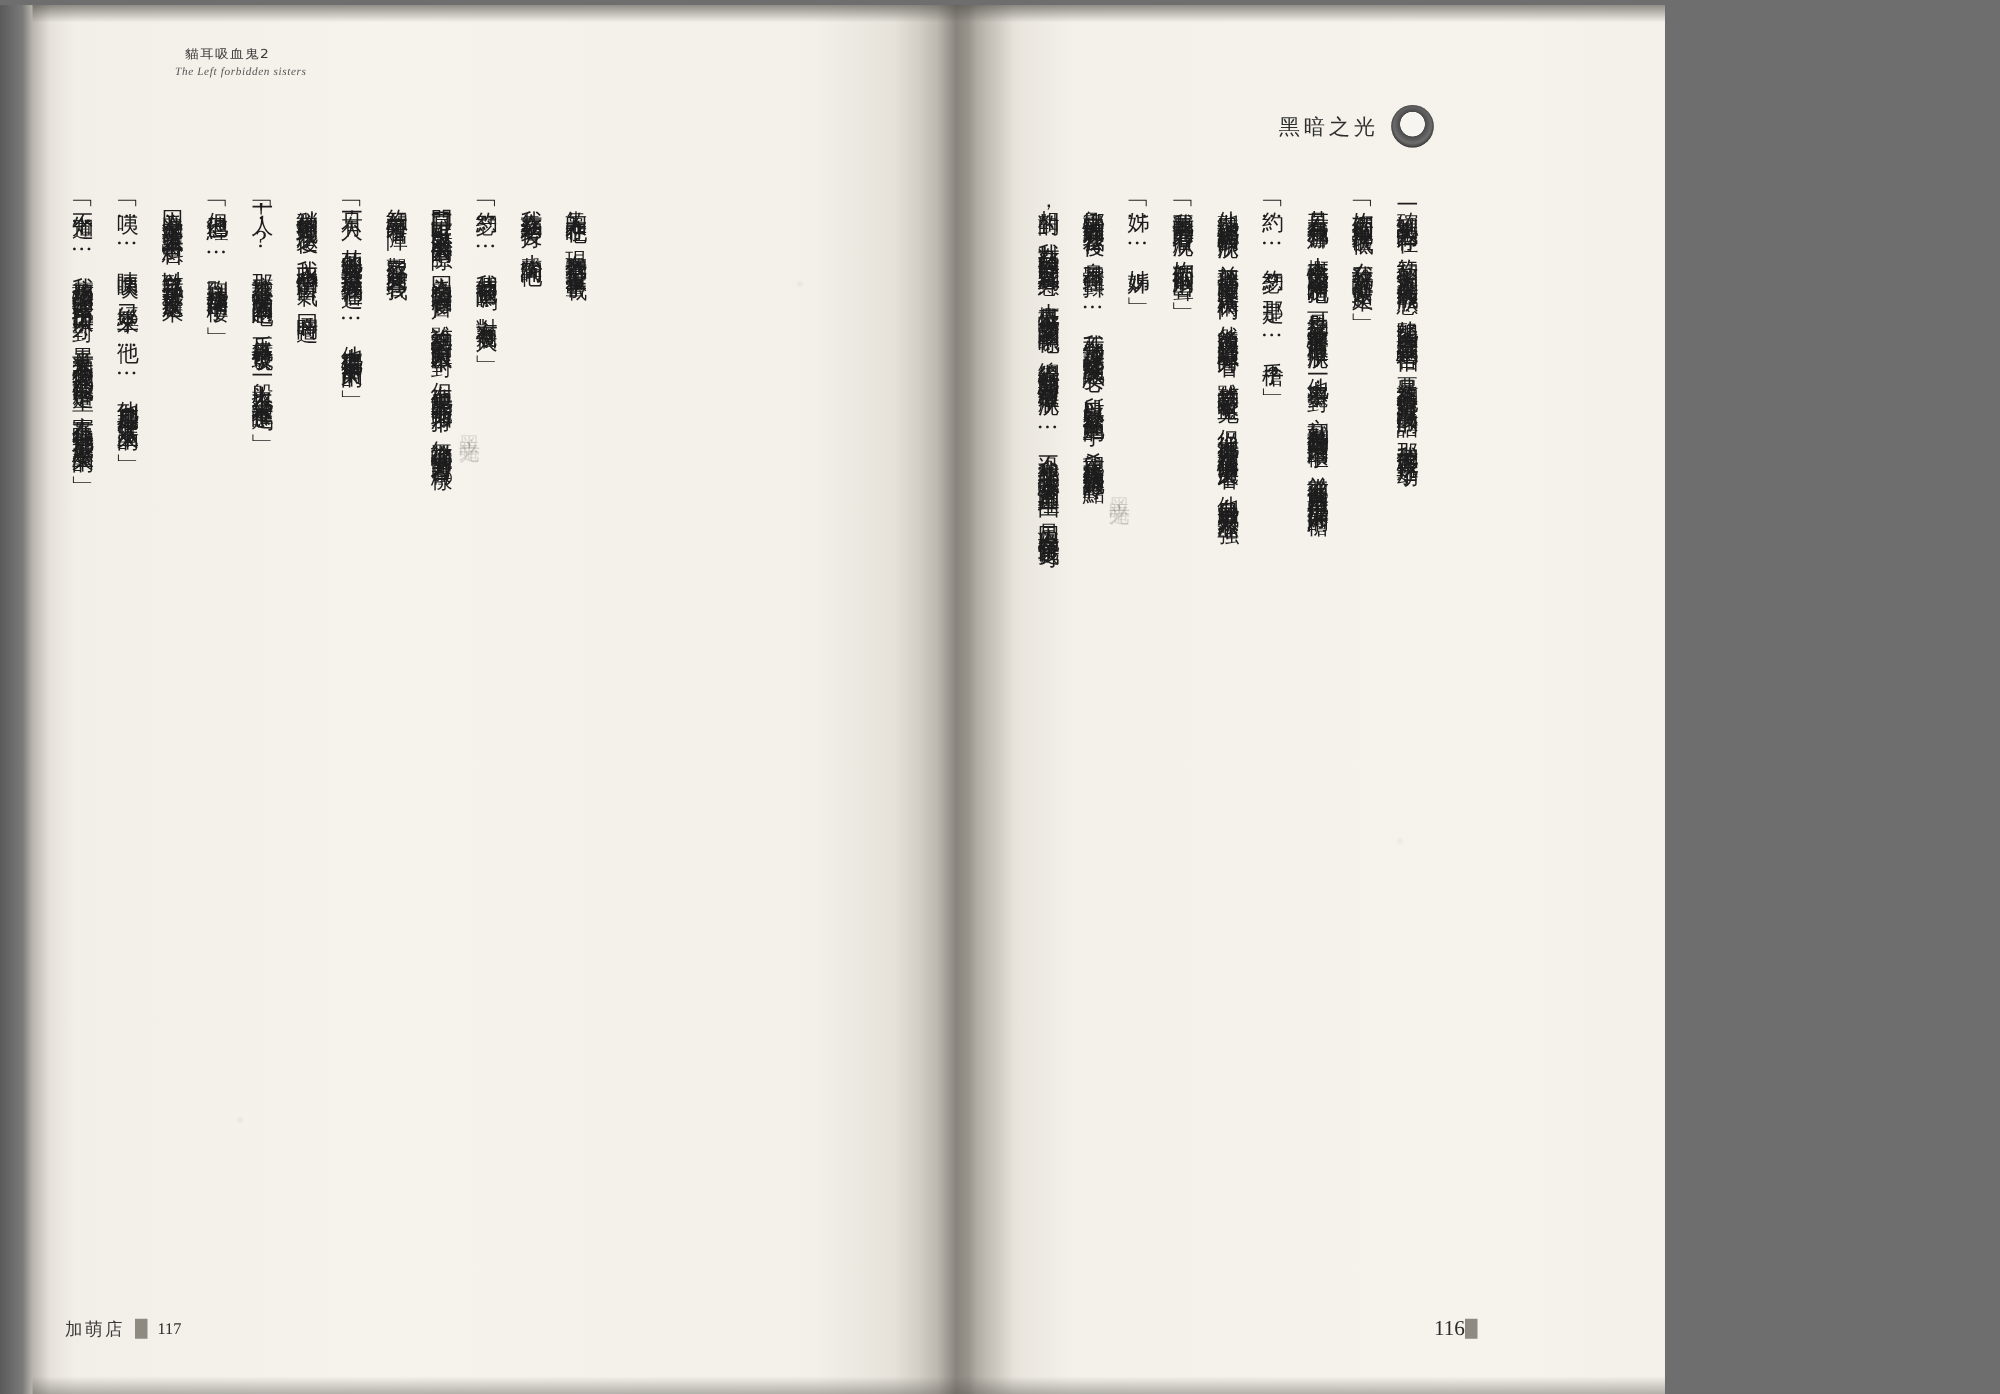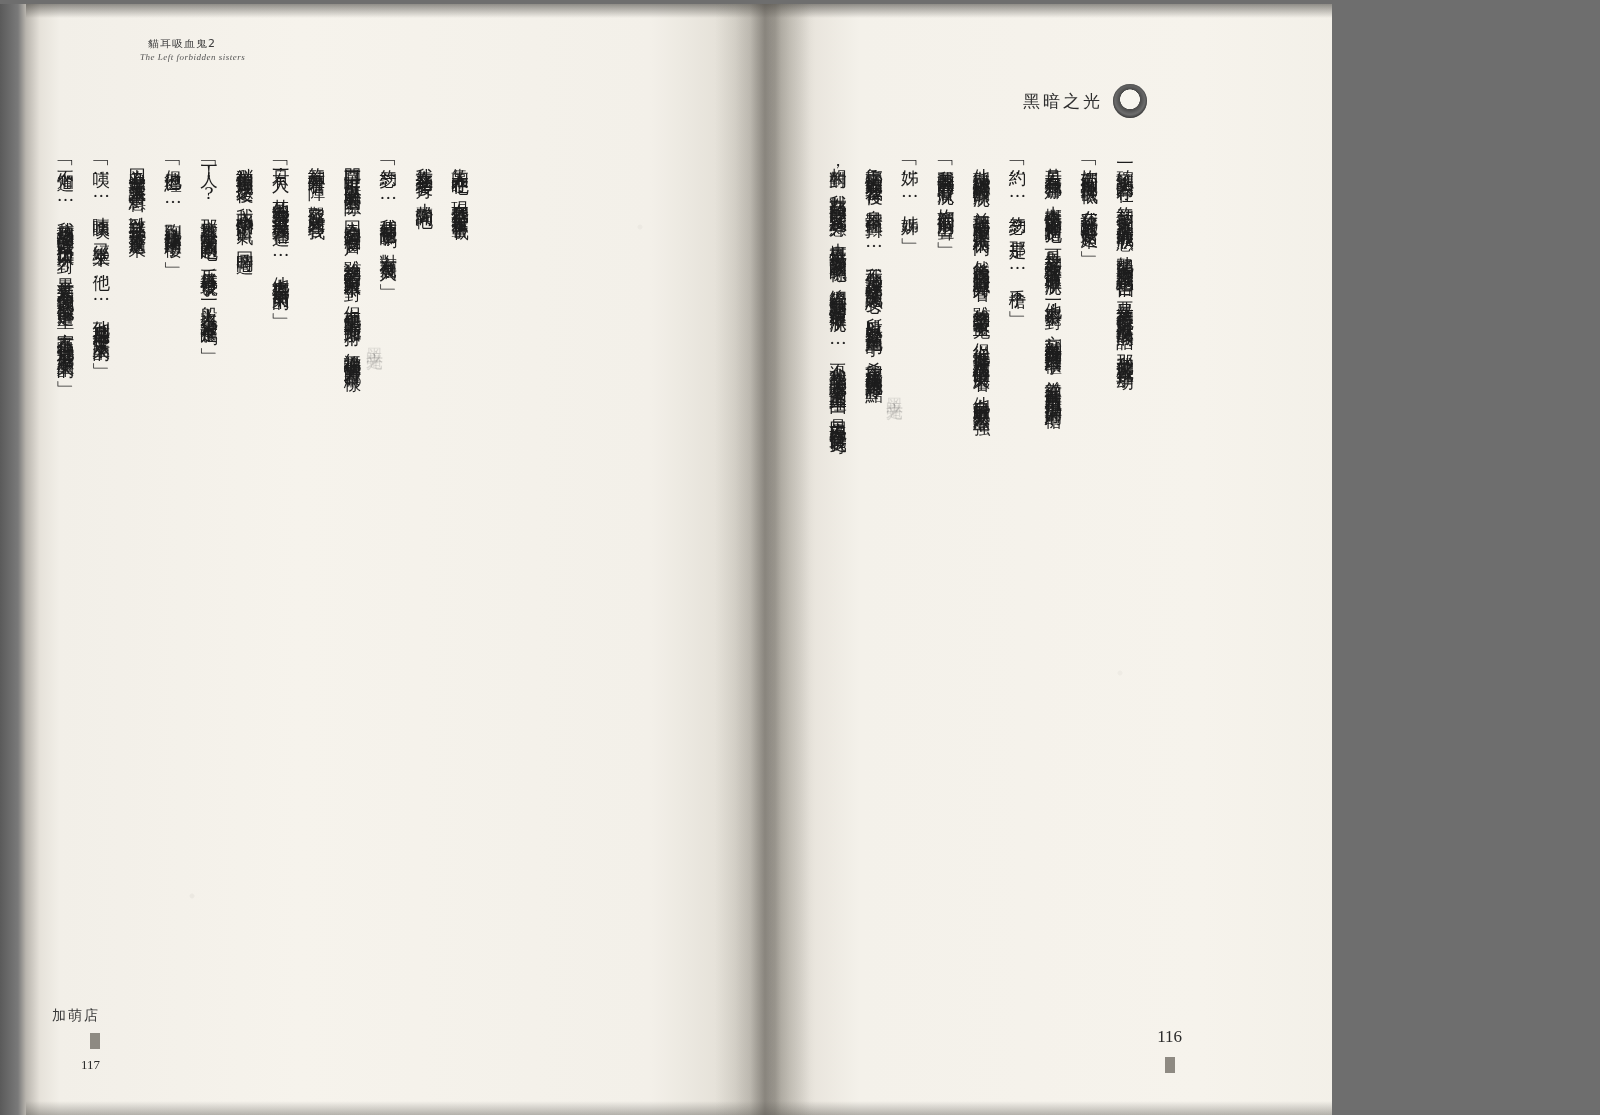--- a/index.html
+++ b/index.html
@@ -158,38 +158,38 @@
     white-space: pre-wrap;
     pointer-events: none;
   }
   #ghost-left { top: 330px; right: 940px; height: 600px; width: 330px; }
   #ghost-right { top: 380px; right: 420px; height: 320px; width: 220px; }
 
   
   #footer-left {
     position: absolute;
     left: 52px; bottom: 46px;
-    display: flex; align-items: flex-end; gap: 8px; flex-direction: column;
+    display: flex; align-items: flex-start; gap: 8px;
   }
   #footer-left .shop {
     font-size: 14px; color: #3a3a3a; letter-spacing: 2px;
     font-family: "DejaVu Serif", serif;
   }
   #footer-left .bar {
     width: 10px; height: 16px; background: #8e8a82;
   }
   #footer-left .pno {
     font-size: 13px; color: #2a2a2a;
     font-family: "Liberation Serif", serif;
   }
 
   #footer-right {
     position: absolute;
     right: 150px; bottom: 46px;
-    display: flex; align-items: center; gap: 10px; flex-direction: column;
+    display: flex; align-items: center; 
   }
   #footer-right .pno {
     font-size: 17px; color: #2a2a2a;
     font-family: "Liberation Serif", serif;
   }
   #footer-right .bar {
     width: 10px; height: 16px; background: #8e8a82;
   }
 
   

